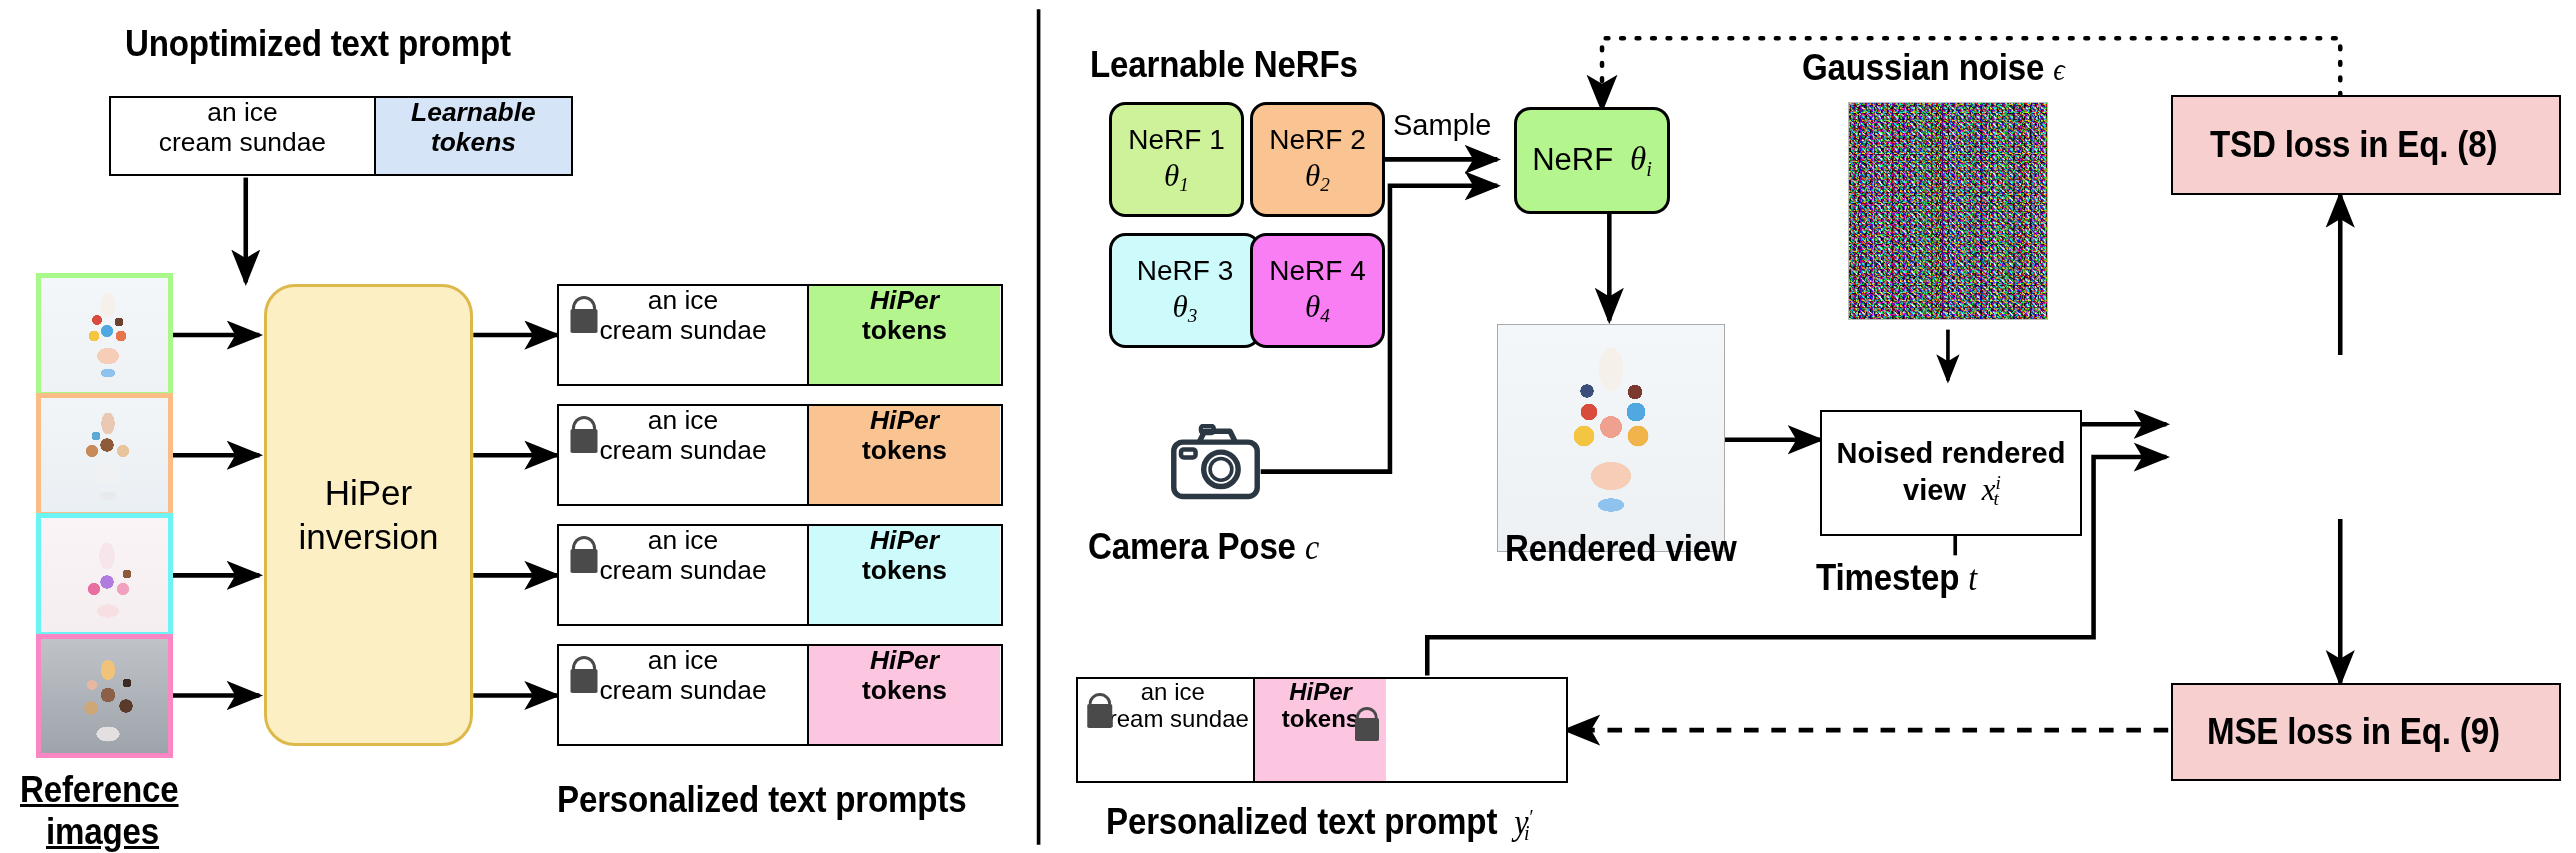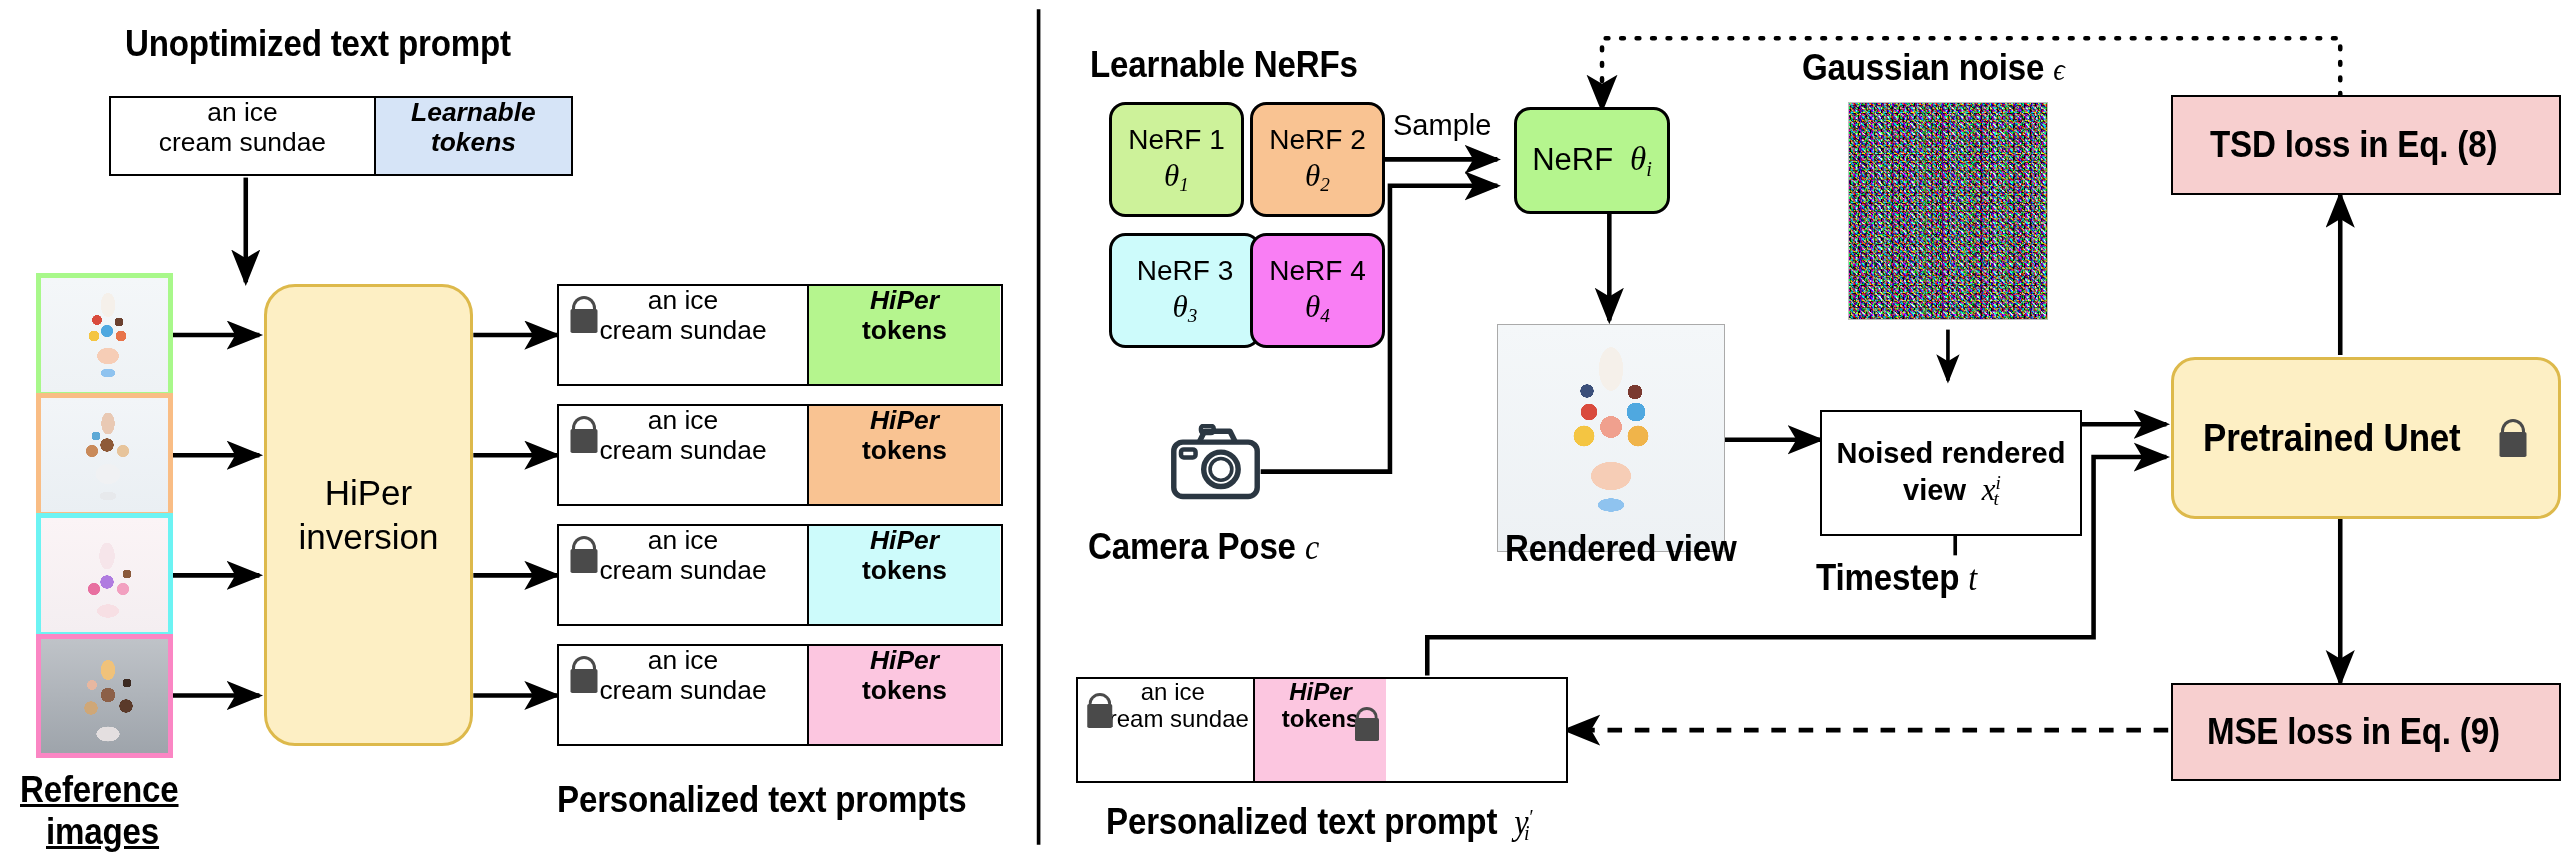--- a/index.html
+++ b/index.html
@@ -328,27 +328,20 @@
         <span class="mi" style="font-weight:normal;font-size:31px;">&nbsp;<span>x</span><span class="sup">i</span><span class="sub" style="margin-left:-7.3px;">t</span></span>
       </div>
     </div>
   </div>
 
   <div class="abs title" style="left:1816px;top:557px;">
     <span>Timestep</span>
     <span class="mi" style="font-weight:normal;font-size:35px;">t</span>
   </div>
 
-  <div class="abs rbox" style="left:2171px;top:357px;width:390px;height:162px;background:#fdefc4;border:3.6px solid #ddb94b;border-radius:24px;">
-    <span class="title" style="font-size:38px;">Pretrained Unet</span>
-    <span class="lock" style="position:relative;display:inline-block;width:31px;height:42px;margin-left:14.6px;">
-      <span class="shackle" style="top:1.8px;width:18px;height:14.6px;"></span>
-      <span class="body" style="top:14.6px;width:27px;height:25.5px;"></span>
-    </span>
-  </div>
 
   <div class="abs rect" style="left:2171px;top:95px;width:390px;height:100px;background:#f7cfcf;display:flex;align-items:center;justify-content:center;">
     <span class="title" style="font-size:36px;">TSD loss in Eq. (8)</span>
   </div>
 
   <div class="abs rect" style="left:2171px;top:683px;width:390px;height:98px;background:#f7cfcf;display:flex;align-items:center;justify-content:center;">
     <span class="title" style="font-size:36px;">MSE loss in Eq. (9)</span>
   </div>
 
   <div class="abs cellwrap" style="left:1076px;top:677px;width:492px;height:106px;">

